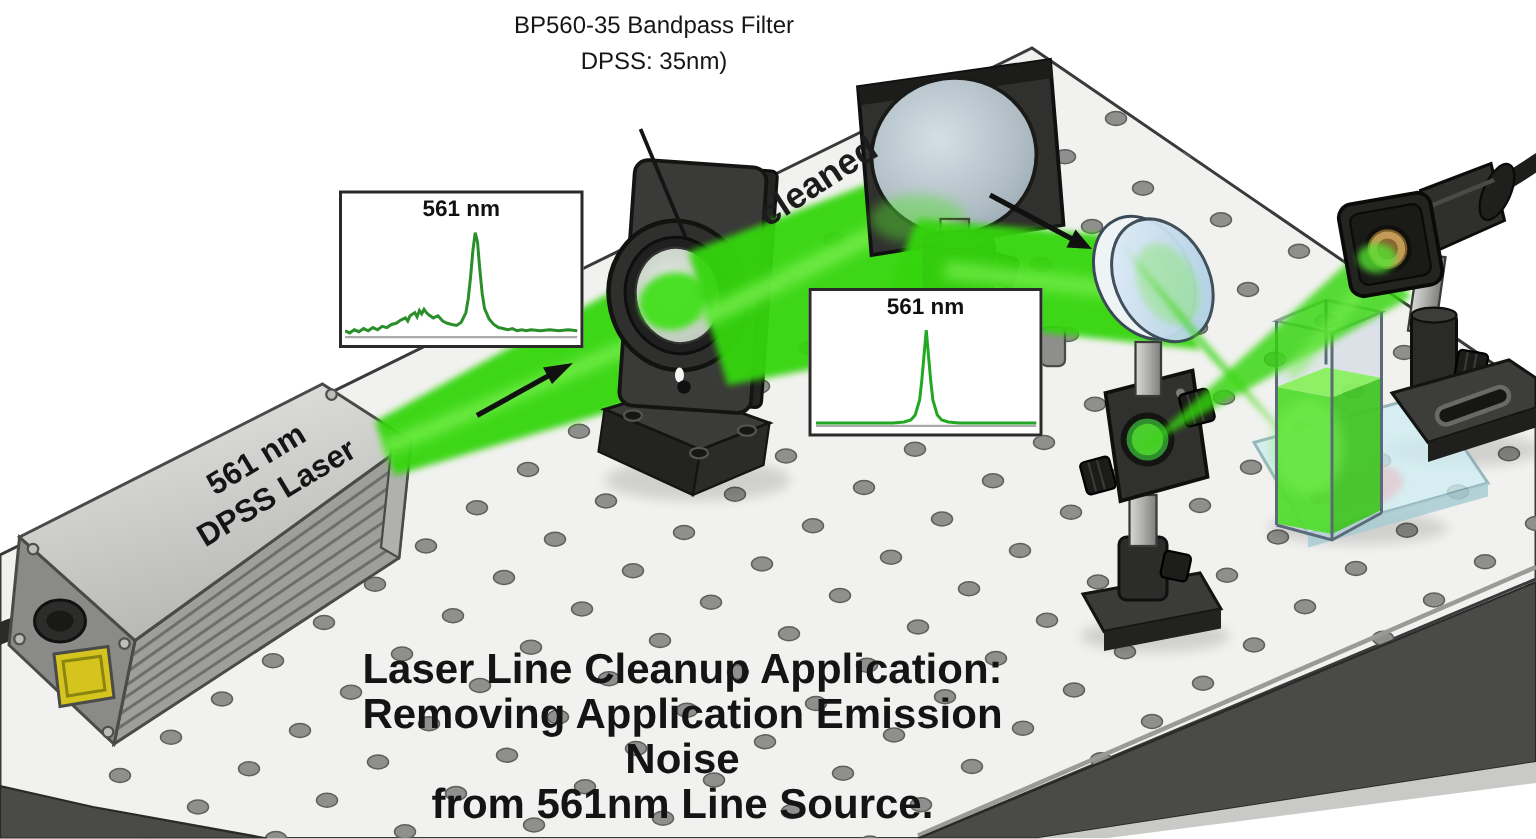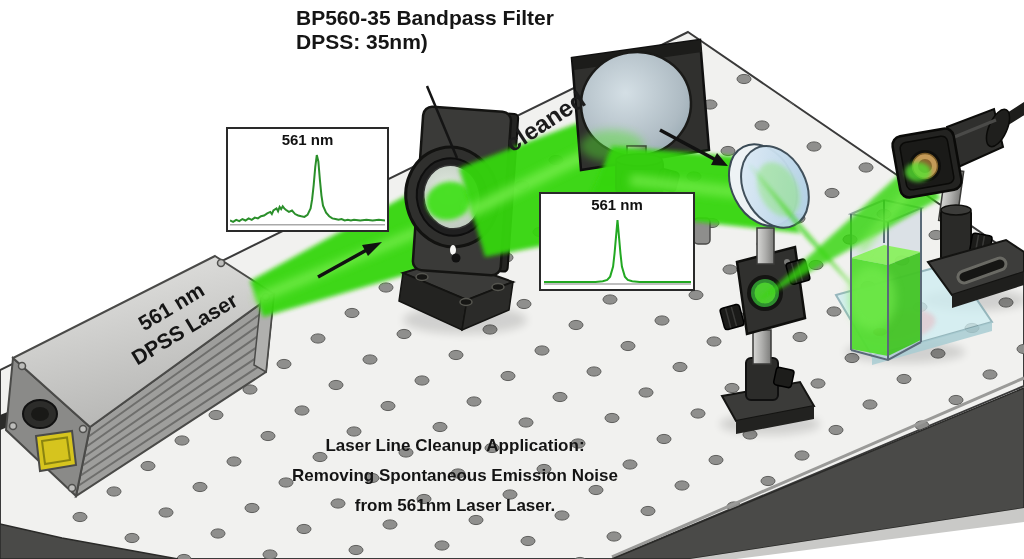--- a/index.html
+++ b/index.html
@@ -1,26 +1,26 @@
 <!DOCTYPE html>
 <html><head>
 <meta charset="utf-8">
 <style>
   html,body{margin:0;padding:0;background:#ffffff;}
   .stage{position:relative;width:1024px;height:559px;overflow:hidden;background:#ffffff;
          font-family:"Liberation Sans",sans-serif;}
   .scene{position:absolute;left:0;top:0;width:1024px;height:559px;}
   .label{position:absolute;color:#151515;}
-  .filter-label{left:296px;top:6px;width:280px;
-                font-size:21px;line-height:24px;font-weight:700;}
+  .filter-label{left:296px;top:6px;width:280px;text-align:center;
+                font-size:16px;line-height:24px;font-weight:400;}
   .cleaned{left:508px;top:132px;width:120px;font-size:24px;font-weight:600;color:#1c1c1c;
            transform:rotate(-33deg);transform-origin:left center;}
   .laser-label{left:73px;top:292px;width:210px;text-align:center;font-size:21px;
                line-height:26px;font-weight:600;transform:rotate(-31deg);}
-  .caption{left:238px;top:431px;width:434px;text-align:center;font-size:17px;
+  .caption{left:238px;top:431px;width:434px;text-align:center;font-size:28px;
            line-height:30px;font-weight:600;color:#141414;}
   .inset{position:absolute;background:#ffffff;border:2px solid #2a2a2a;box-sizing:border-box;}
   .inset1{left:226px;top:127px;width:163px;height:105px;}
   .inset2{left:539px;top:192px;width:156px;height:99px;}
   .inset-title{text-align:center;font-size:15px;font-weight:600;color:#111;margin-top:2px;}
   .chart{position:absolute;}
   .inset1 .chart{left:2px;top:20px;width:155px;height:79px;}
   .inset2 .chart{left:3px;top:19px;width:147px;height:74px;}
   .chart polyline{fill:none;stroke-width:2;}
   .hole{fill:#8f8f8d;stroke:#5f5f5d;stroke-width:1;}
@@ -463,17 +463,17 @@
 
 <div class="label cleaned">cleaned</div>
 
 <div class="label laser-label">
   <div>561 nm</div>
   <div>DPSS Laser</div>
 </div>
 
 <div class="label caption">
   <div>Laser Line Cleanup Application:</div>
-  <div>Removing Spontaneous Emission Noise</div>
-  <div>from 561nm Laser Laser.</div>
+  <div>Removing Application Emission Noise</div>
+  <div>from 561nm Line Source.</div>
 </div>
 
 </div>
 
 </body></html>

